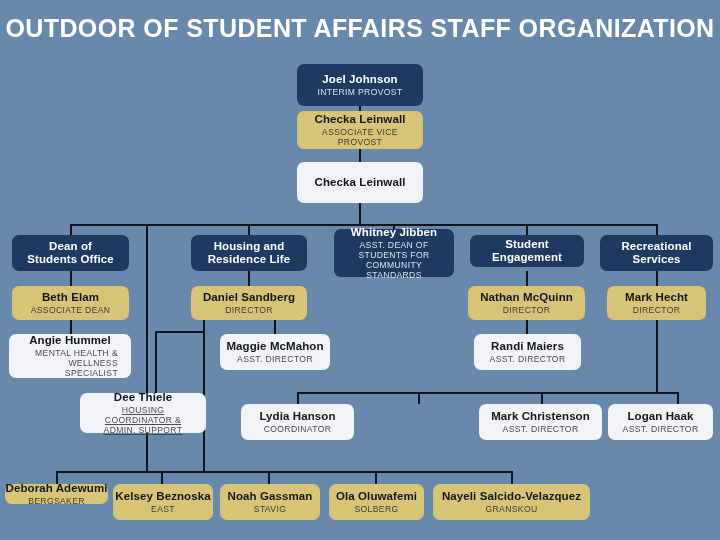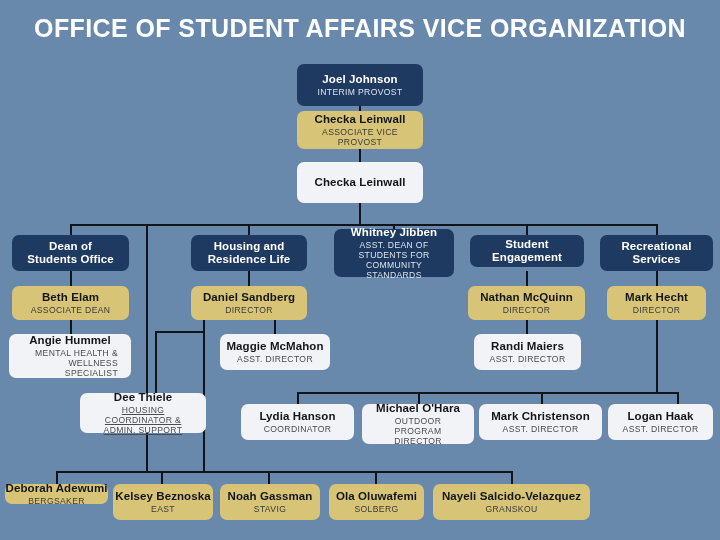--- a/index.html
+++ b/index.html
@@ -67,21 +67,21 @@
   
   .ln{ position:absolute; background:#11151B; z-index:1; }
   .v{ width:2px; }
   .h{ height:2px; }
 </style>
 </head>
 <body>
 
 <div id="chart">
 
-  <div class="title">OFFICE OF STUDENT AFFAIRS VICE ORGANIZATION</div>
+  <div class="title">OUTDOOR OF STUDENT AFFAIRS STAFF ORGANIZATION</div>
 
   <div class="ln v" style="left:359px;top:106px;height:11px;"></div>
 
   <div class="ln v" style="left:359px;top:149px;height:13px;"></div>
 
   <div class="ln v" style="left:359px;top:203px;height:22px;"></div>
 
   <div class="ln h" style="left:70px;top:224px;width:588px;"></div>
 
   <div class="ln v" style="left:70px;top:224px;height:11px;"></div>
@@ -196,24 +196,20 @@
   <div class="node white" style="left:80px;top:393px;width:126px;height:40px;">
     <div class="nm">Dee Thiele</div>
     <div class="rl" style="max-width:118px;text-decoration:underline;">HOUSING COORDINATOR &amp; ADMIN. SUPPORT</div>
   </div>
 
   <div class="node white" style="left:241px;top:404px;width:113px;height:36px;">
     <div class="nm">Lydia Hanson</div>
     <div class="rl">COORDINATOR</div>
   </div>
 
-  <div class="node white" style="left:362px;top:404px;width:112px;height:40px;">
-    <div class="nm">Michael O'Hara</div>
-    <div class="rl" style="max-width:104px;">OUTDOOR PROGRAM DIRECTOR</div>
-  </div>
 
   <div class="node white" style="left:479px;top:404px;width:123px;height:36px;">
     <div class="nm">Mark Christenson</div>
     <div class="rl">ASST. DIRECTOR</div>
   </div>
 
   <div class="node white" style="left:608px;top:404px;width:105px;height:36px;">
     <div class="nm">Logan Haak</div>
     <div class="rl">ASST. DIRECTOR</div>
   </div>

